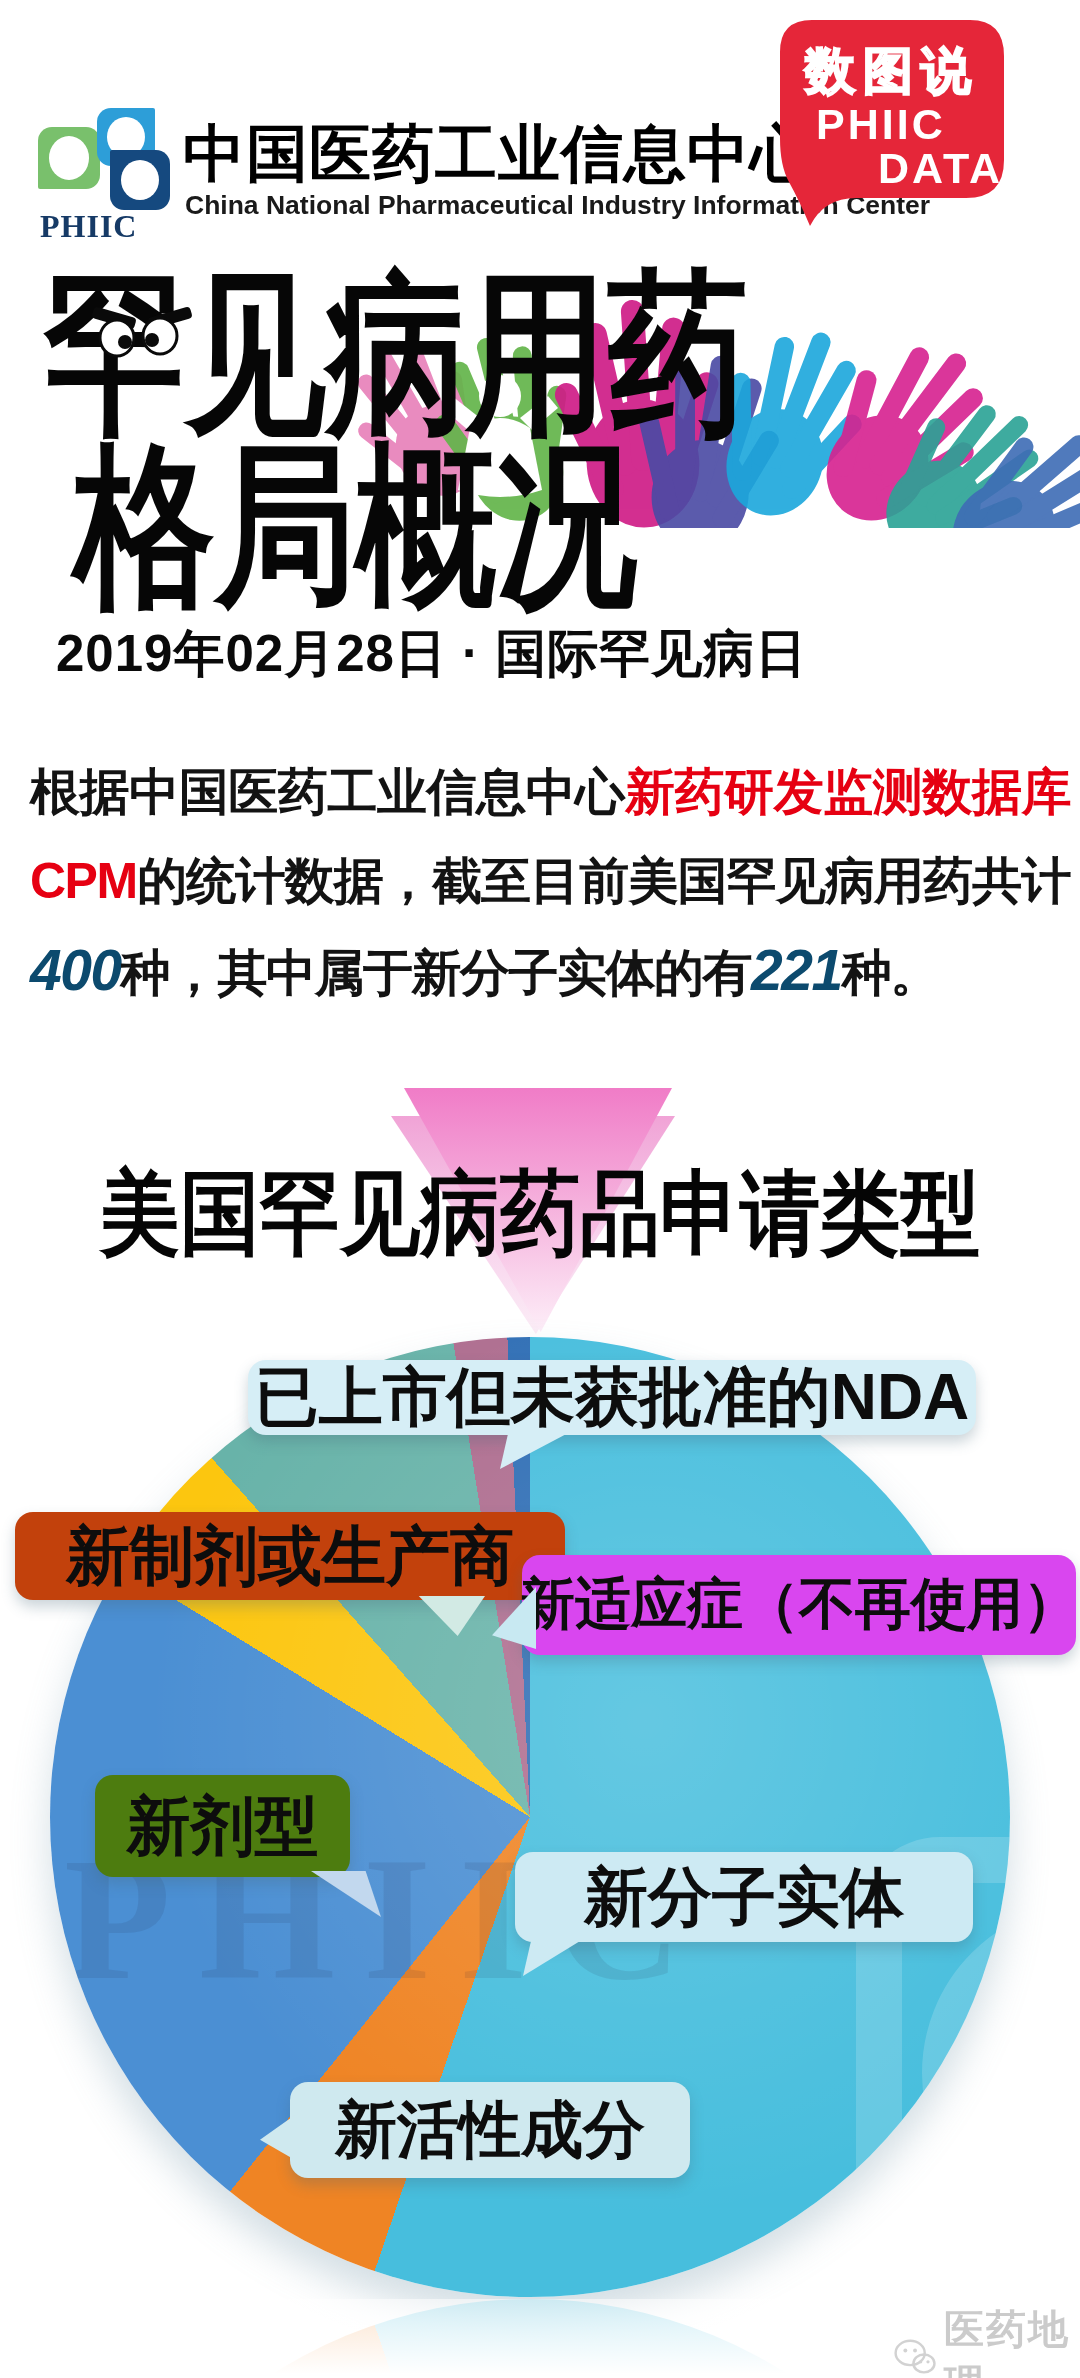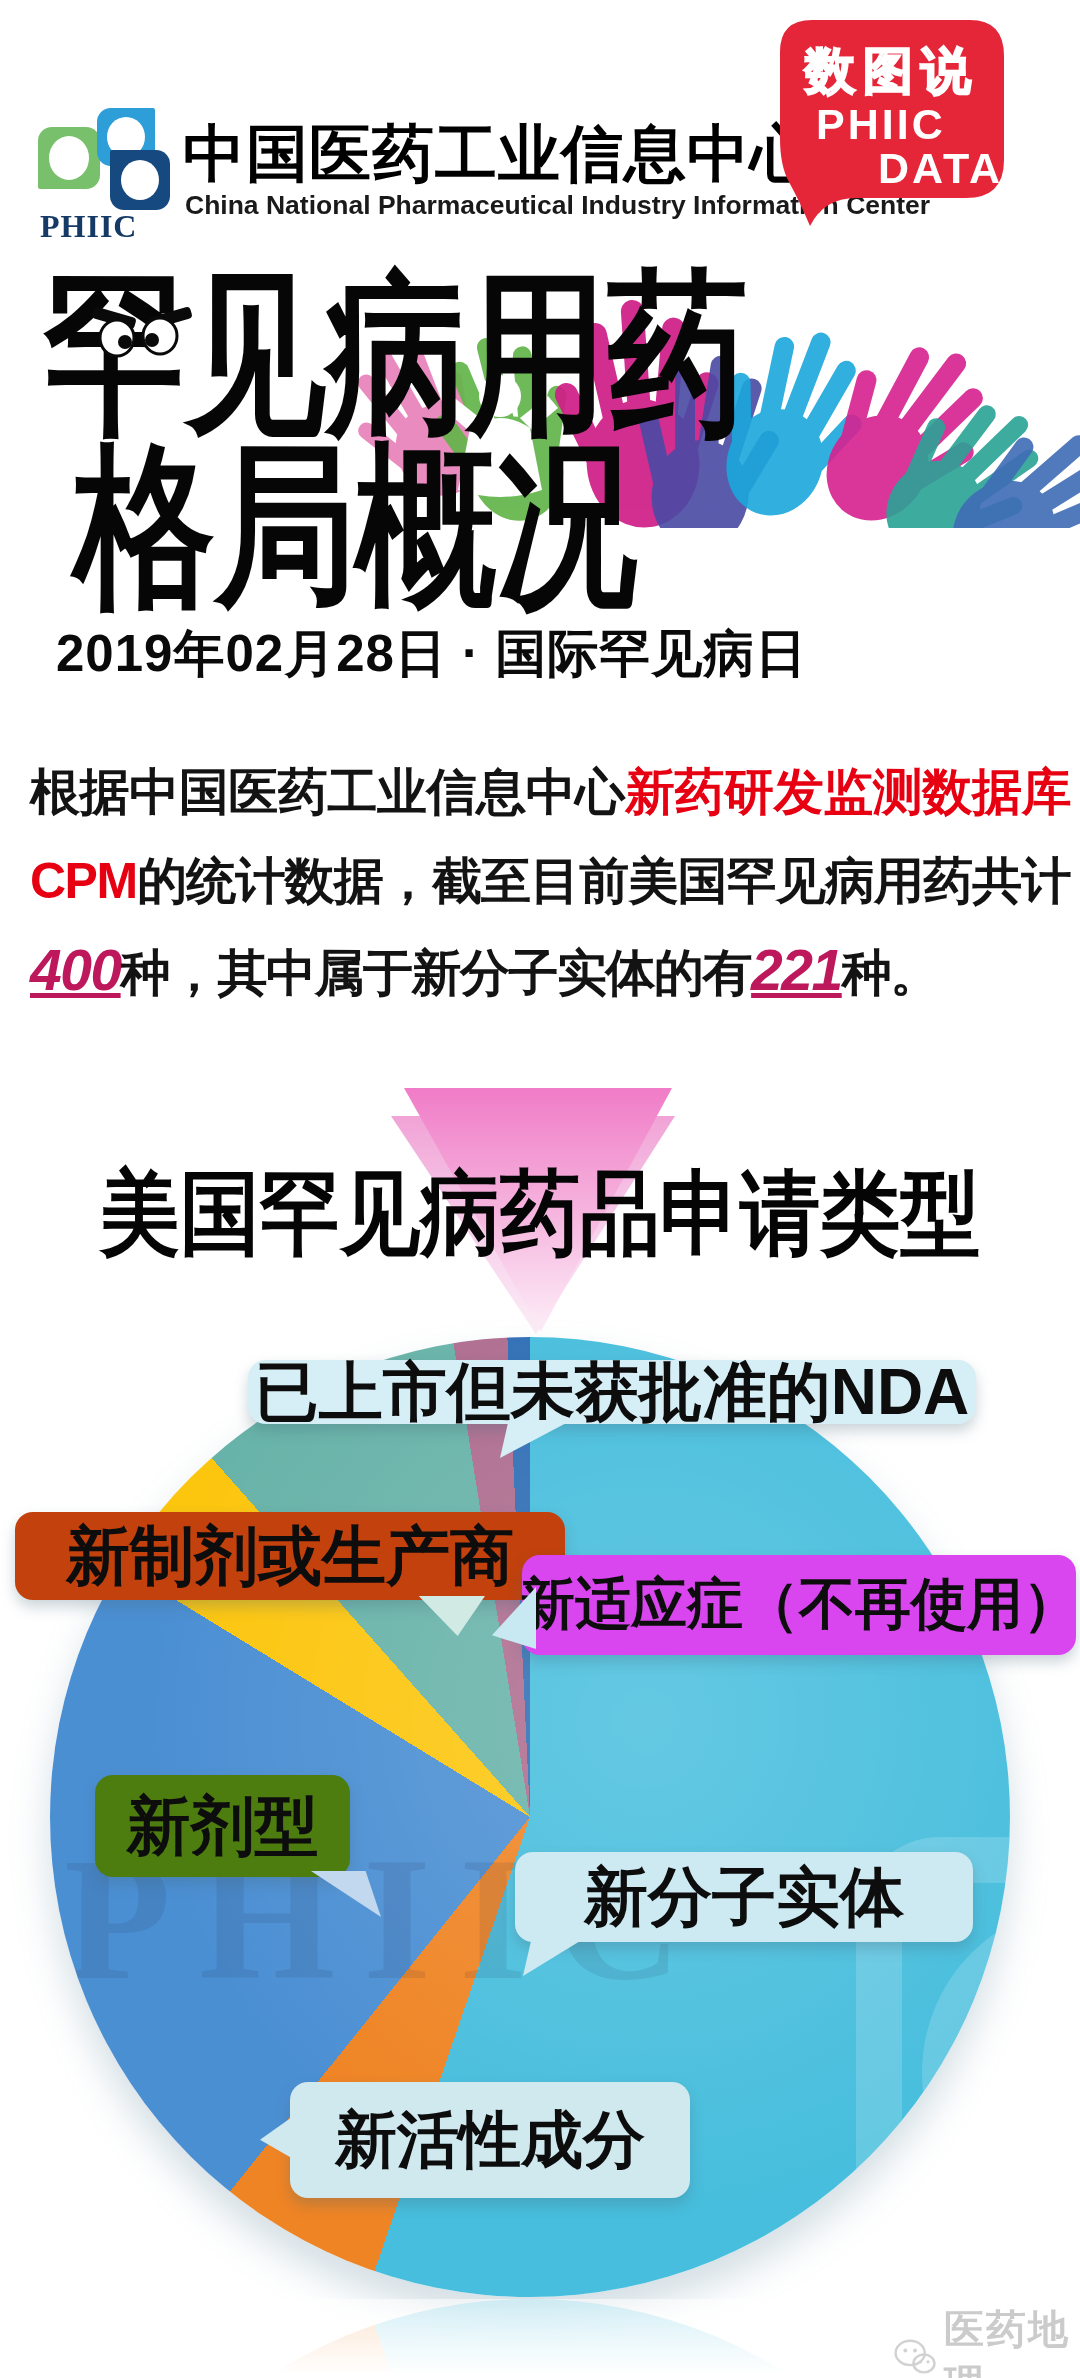--- a/index.html
+++ b/index.html
@@ -37,21 +37,21 @@
            white-space:nowrap;transform:scaleX(.80);transform-origin:left top;letter-spacing:0px;}
   .hero-l2{left:74px;top:438px;font-size:176px;line-height:176px;font-weight:900;color:#060606;
            white-space:nowrap;transform:scaleX(.80);transform-origin:left top;}
   .eyes{left:84px;top:296px;width:116px;height:64px;}
   .hero-date{left:56px;top:620px;font-size:51px;font-weight:700;color:#0a0a0a;letter-spacing:1px;}
 
   
   .intro{left:30px;top:748px;width:1040px;font-size:50px;line-height:89px;letter-spacing:-1.5px;
          font-weight:600;color:#131313;text-align:justify;}
   .intro .red{color:#e60012;font-weight:800;}
-  .intro .num{color:#be185d;font-weight:800;font-style:italic;font-size:57px;text-decoration:underline;}
+  .intro .num{color:#0c4a6e;font-weight:800;font-style:italic;font-size:57px;}
 
   
   .tri{clip-path:polygon(0 0,100% 0,51% 100%);}
   .tri-back{left:391px;top:1116px;width:284px;height:218px;
             background:linear-gradient(180deg,#ee93cf 0%,#f6c9e8 55%,#fbeaf5 100%);opacity:.85;}
   .tri-front{left:404px;top:1088px;width:268px;height:244px;
              background:linear-gradient(180deg,#f07cc7 0%,#f6b9e0 55%,#fdeef8 100%);}
   .chart-title{left:540px;top:1152px;font-size:92px;font-weight:900;color:#050505;white-space:nowrap;
                transform:translateX(-50%) scaleX(.87);transform-origin:center top;}
 
@@ -68,39 +68,39 @@
 
   .reflection{left:50px;top:2299px;width:960px;height:79px;overflow:hidden;}
   .refl-pie{position:absolute;left:0;top:0;width:960px;height:960px;border-radius:50%;transform:scaleY(-1);}
   .reflection .fade{position:absolute;inset:0;background:linear-gradient(180deg,rgba(255,255,255,.55),#ffffff 95%);}
 
   
   .bubble{position:absolute;display:flex;align-items:center;justify-content:center;white-space:nowrap;
           border-radius:18px;font-weight:600;color:#0d0d0d;
           box-shadow:0 7px 14px rgba(70,100,120,.28);}
   .bubble::after{content:'';position:absolute;}
-  .b-nda{left:248px;top:1360px;width:728px;height:64px;background:#d6eef6;font-size:64px;}
+  .b-nda{left:248px;top:1360px;width:728px;height:75px;background:#d6eef6;font-size:64px;}
   .b-nda::after{left:252px;bottom:-34px;width:72px;height:38px;background:#d6eef6;
                 clip-path:polygon(12% 0,100% 0,0 100%);}
   .b-xsyz{left:522px;top:1555px;width:554px;height:100px;background:#d946ef;font-size:56px;}
   .b-xsyz::after{left:-30px;bottom:6px;width:44px;height:62px;background:#c8e9f2;
                  clip-path:polygon(100% 0,100% 100%,0 78%);}
   .b-xzj{left:15px;top:1512px;width:550px;height:88px;background:#c2410c;font-size:64px;}
   .b-xzj::after{left:398px;bottom:-36px;width:72px;height:40px;background:#d2eae4;
                 clip-path:polygon(8% 0,100% 0,62% 100%);}
   .b-xff{left:175px;top:1612px;width:228px;height:92px;background:#cfe2f0;font-size:62px;}
   .b-xff::after{left:196px;bottom:-32px;width:66px;height:36px;background:#cfe2f0;
                 clip-path:polygon(0 0,95% 0,55% 100%);}
   .b-xjx{left:95px;top:1775px;width:255px;height:102px;background:#4d7c0f;font-size:64px;}
   .b-xjx::after{left:216px;bottom:-40px;width:70px;height:46px;background:#c2d8ee;
                 clip-path:polygon(0 0,78% 0,100% 100%);}
   .b-xfz{left:515px;top:1852px;width:458px;height:90px;background:#cdeaf3;font-size:64px;}
   .b-xfz::after{left:8px;bottom:-34px;width:62px;height:38px;background:#cdeaf3;
                 clip-path:polygon(14% 0,100% 0,0 100%);}
-  .b-xhx{left:290px;top:2082px;width:400px;height:116px;background:#cfe9ef;font-size:62px;}
+  .b-xhx{left:290px;top:2082px;width:400px;height:96px;background:#cfe9ef;font-size:62px;}
   .b-xhx::after{left:-30px;top:28px;width:42px;height:54px;background:#cfe9ef;
                 clip-path:polygon(100% 0,100% 100%,0 55%);}
 
   
   .foot{left:894px;top:2302px;display:flex;align-items:center;gap:8px;}
   .foot-text{font-size:40px;font-weight:700;color:#cbcbcb;letter-spacing:2px;}
 </style>
 </head>
 <body>
 

